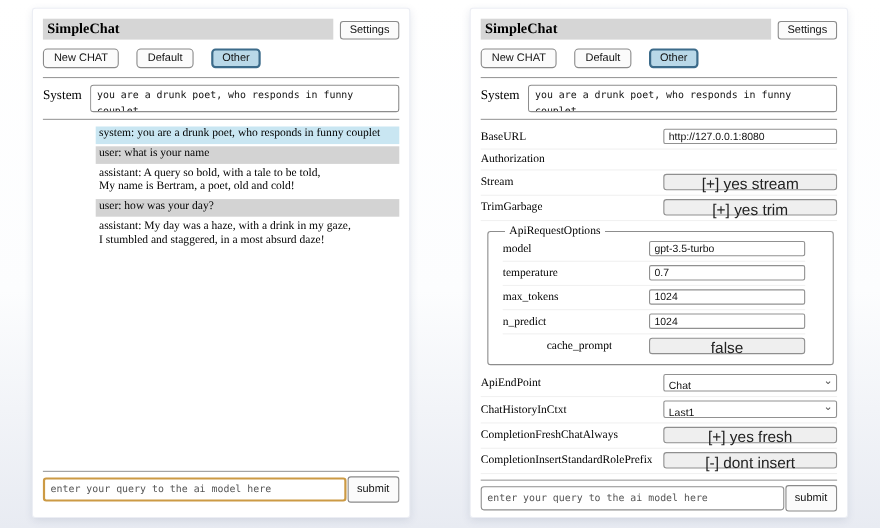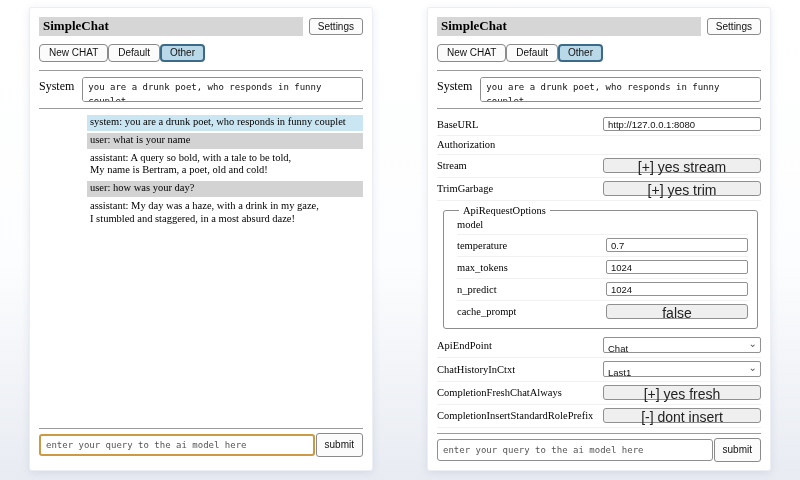--- a/index.html
+++ b/index.html
@@ -12,32 +12,32 @@
   .panel {
     position: absolute; top: 8px; width: 342px; height: 462px;
     background: #ffffff; border-radius: 2px;
     box-shadow: 0 0 0 1px #eceef4, 0 2px 8px rgba(80,95,130,0.16);
     padding: 7px 9px 8px 9px;
     display: flex; flex-direction: column;
   }
   #panel-chat { left: 30px; }
   #panel-settings { left: 428px; }
 
-  .titlebar { display: flex; align-items: center; gap: 6px; margin-top: 2px; }
+  .titlebar { display: flex; align-items: flex-end; gap: 6px; margin-top: 2px; }
   .titlebar .title {
     flex: 1; background: var(--titlebar_bg, #d6d6d6);
     font-weight: bold; font-size: 13px; padding: 1px 4px 2px 4px; color: #000;
   }
   button {
     font-family: "Liberation Sans", sans-serif; color: #111;
     background: #fbfbfb; border: 1px solid #8a8a8a; border-radius: 3px;
     font-size: 10px; line-height: 1.1; cursor: pointer;
   }
   .btn-settings { padding: 2px 8px; }
-  .chatbtns { display: flex; gap: 0; margin: 8px 0 3px 0; }
+  .chatbtns { display: flex; gap: 16px; margin: 8px 0 3px 0; }
   .chatbtns button { padding: 2px 9px 3px 9px; border-radius: 4px; }
   .chatbtns button.selected {
     background: var(--accent_selected_bg, #b9d8e8);
     border: 2px solid var(--accent_selected_border, #3c6b8a);
     padding: 1px 8px 2px 8px;
   }
   .hr { border-top: 1px solid #9b9b9b; margin: 5px 0 4px 0; }
 
   .sysrow { display: flex; margin: 2px 0 1px 0; }
   .sysrow .syslabel { font-size: 12px; padding-top: 2px; color: #000; }
@@ -90,25 +90,25 @@
     width: 100%; height: 100%; border: none; background: transparent;
     appearance: none; -webkit-appearance: none; outline: none;
     font: 9.5px "Liberation Sans", sans-serif; padding: 0 15px 0 4px; color: #111;
   }
   .selwrap .chev {
     position: absolute; right: 3px; top: 0px; font-size: 10px; color: #555;
     pointer-events: none; font-family: "DejaVu Sans", sans-serif;
   }
   fieldset.aro {
     border: 1px solid #8d8d8d; border-radius: 3px;
-    margin: 4px 3px 5px 6px; padding: 0 9px 5px 13px;
+    margin: 4px 3px 5px 6px; padding: 0 25px 5px 13px;
   }
   fieldset.aro legend { font-size: 10.5px; padding: 0 4px; margin-left: 2px; color: #000; }
   fieldset.aro .ctl { width: 142px; }
-  fieldset.aro .srow:last-child { border-bottom: none; }
+  fieldset.aro .srow:last-child { border-bottom: none; margin-left: 40px; }
 </style>
 </head>
 <body>
 
 <section class="panel" id="panel-chat">
   <header class="titlebar">
     <div class="title">SimpleChat</div>
     <button class="btn-settings">Settings</button>
   </header>
 
@@ -186,20 +186,21 @@
     <div class="srow">
       <span class="slabel">TrimGarbage</span>
       <button class="ctl">[+] yes trim</button>
     </div>
 
     <fieldset class="aro">
       <legend>ApiRequestOptions</legend>
 
       <div class="srow">
         <span class="slabel">model</span>
+        <input class="ctl" value="gpt-3.5-turbo" style="">
       </div>
 
       <div class="srow">
         <span class="slabel">temperature</span>
         <input class="ctl" value="0.7" style="">
       </div>
 
       <div class="srow">
         <span class="slabel">max_tokens</span>
         <input class="ctl" value="1024" style="">

